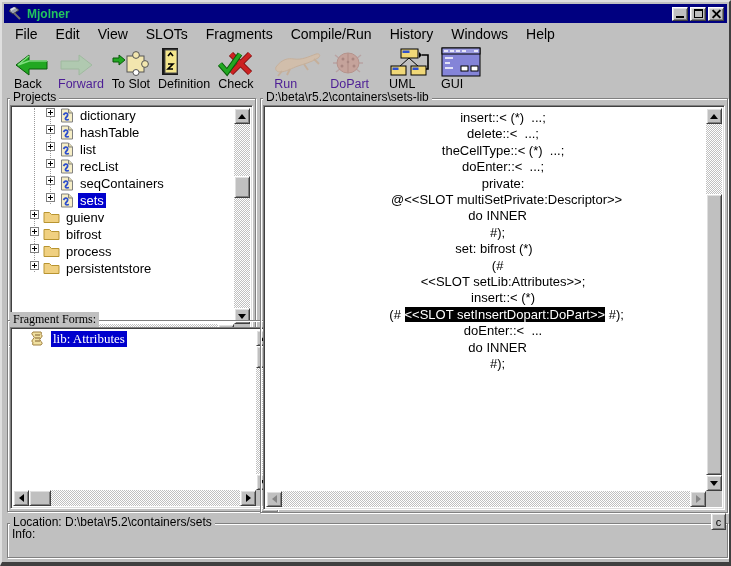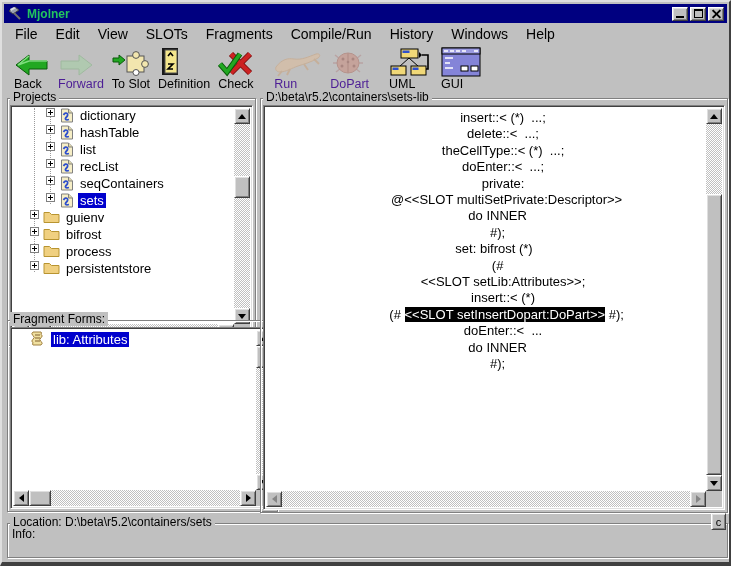--- a/index.html
+++ b/index.html
@@ -40,21 +40,21 @@
   .tb-gap { width:12px; }
 
   
   .group { position:absolute; }
   .group-frame { position:absolute; inset:0; border:1px solid #808080; box-shadow: inset 1px 1px 0 #fff, 1px 1px 0 #fff; }
   .legend { position:absolute; top:-8px; left:3px; background:#c0c0c0; padding:0 3px; font-size:12px; white-space:nowrap; }
   .field { position:absolute; left:3px; top:7px; right:3px; bottom:3px; background:#fff; border:1px solid; border-color:#808080 #fff #fff #808080;
            box-shadow: inset 1px 1px 0 #404040, inset -1px -1px 0 #dfdfdf; overflow:hidden; }
 
   #projects-group  { left:5px;  top:96px;  width:249px; height:248px; }
-  #fragments-group { left:5px;  top:318px; width:271px; height:192px; }
+  #fragments-group { left:5px;  top:318px; width:271px; height:192px;font-family:Liberation Serif, serif; }
   #editor-group    { left:258px; top:96px; width:468px; height:415px; }
   #status-group    { left:5px;  top:521px; width:721px; height:35px; }
 
   
   .tree-content { position:absolute; left:2px; top:2px; right:18px; bottom:18px; overflow:hidden; }
   .tree-guide { position:absolute; width:0; border-left:1px dotted #9a9a9a; }
   .tree-row { position:relative; height:17px; display:flex; align-items:flex-start; font-size:13px; }
   .tree-row.deep { padding-left:33px; }
   .tree-row.shallow { padding-left:17px; }
   .expander { width:9px; height:9px; background:#fff; border:1px solid #808080; position:relative; flex:none; margin-right:4px; }

